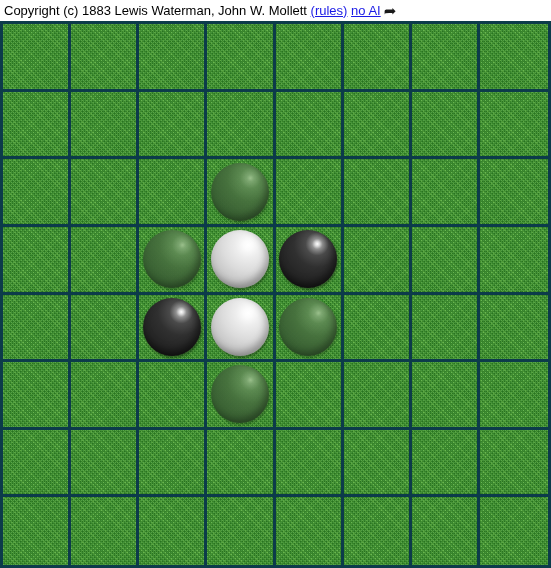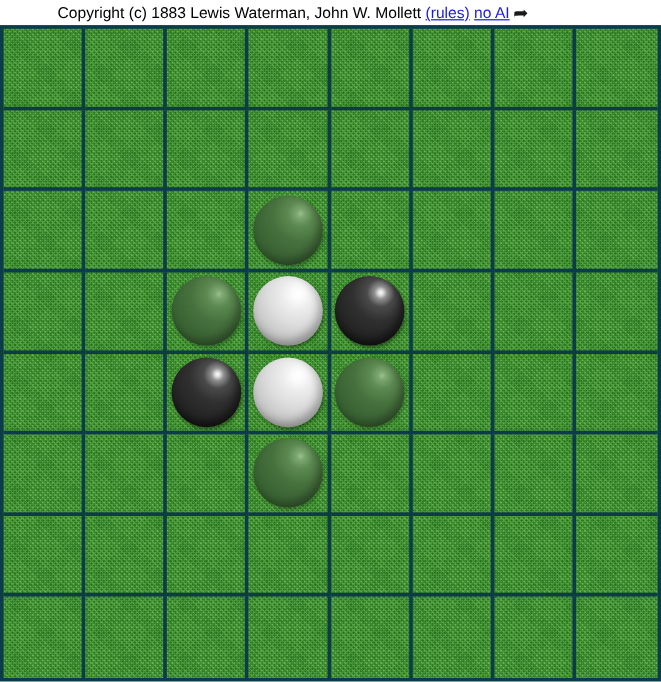--- a/index.html
+++ b/index.html
@@ -18,21 +18,21 @@
   
   #header {
     height: 20px;
     line-height: 20px;
     padding: 1px 0 0 4px;
     font-size: 13px;
     color: #000000;
     white-space: nowrap;
     background: #ffffff;
   }
-  #header .txt { color: #000; margin-left: 44px; }
+  #header .txt { color: #000; }
   #header a {
     color: #1a1ae6;
   }
   #header .arrow {
     display: inline-block;
     font-size: 15px;
     color: #1a1a1a;
     vertical-align: -1px;
     margin-left: 3px;
     line-height: 15px;

